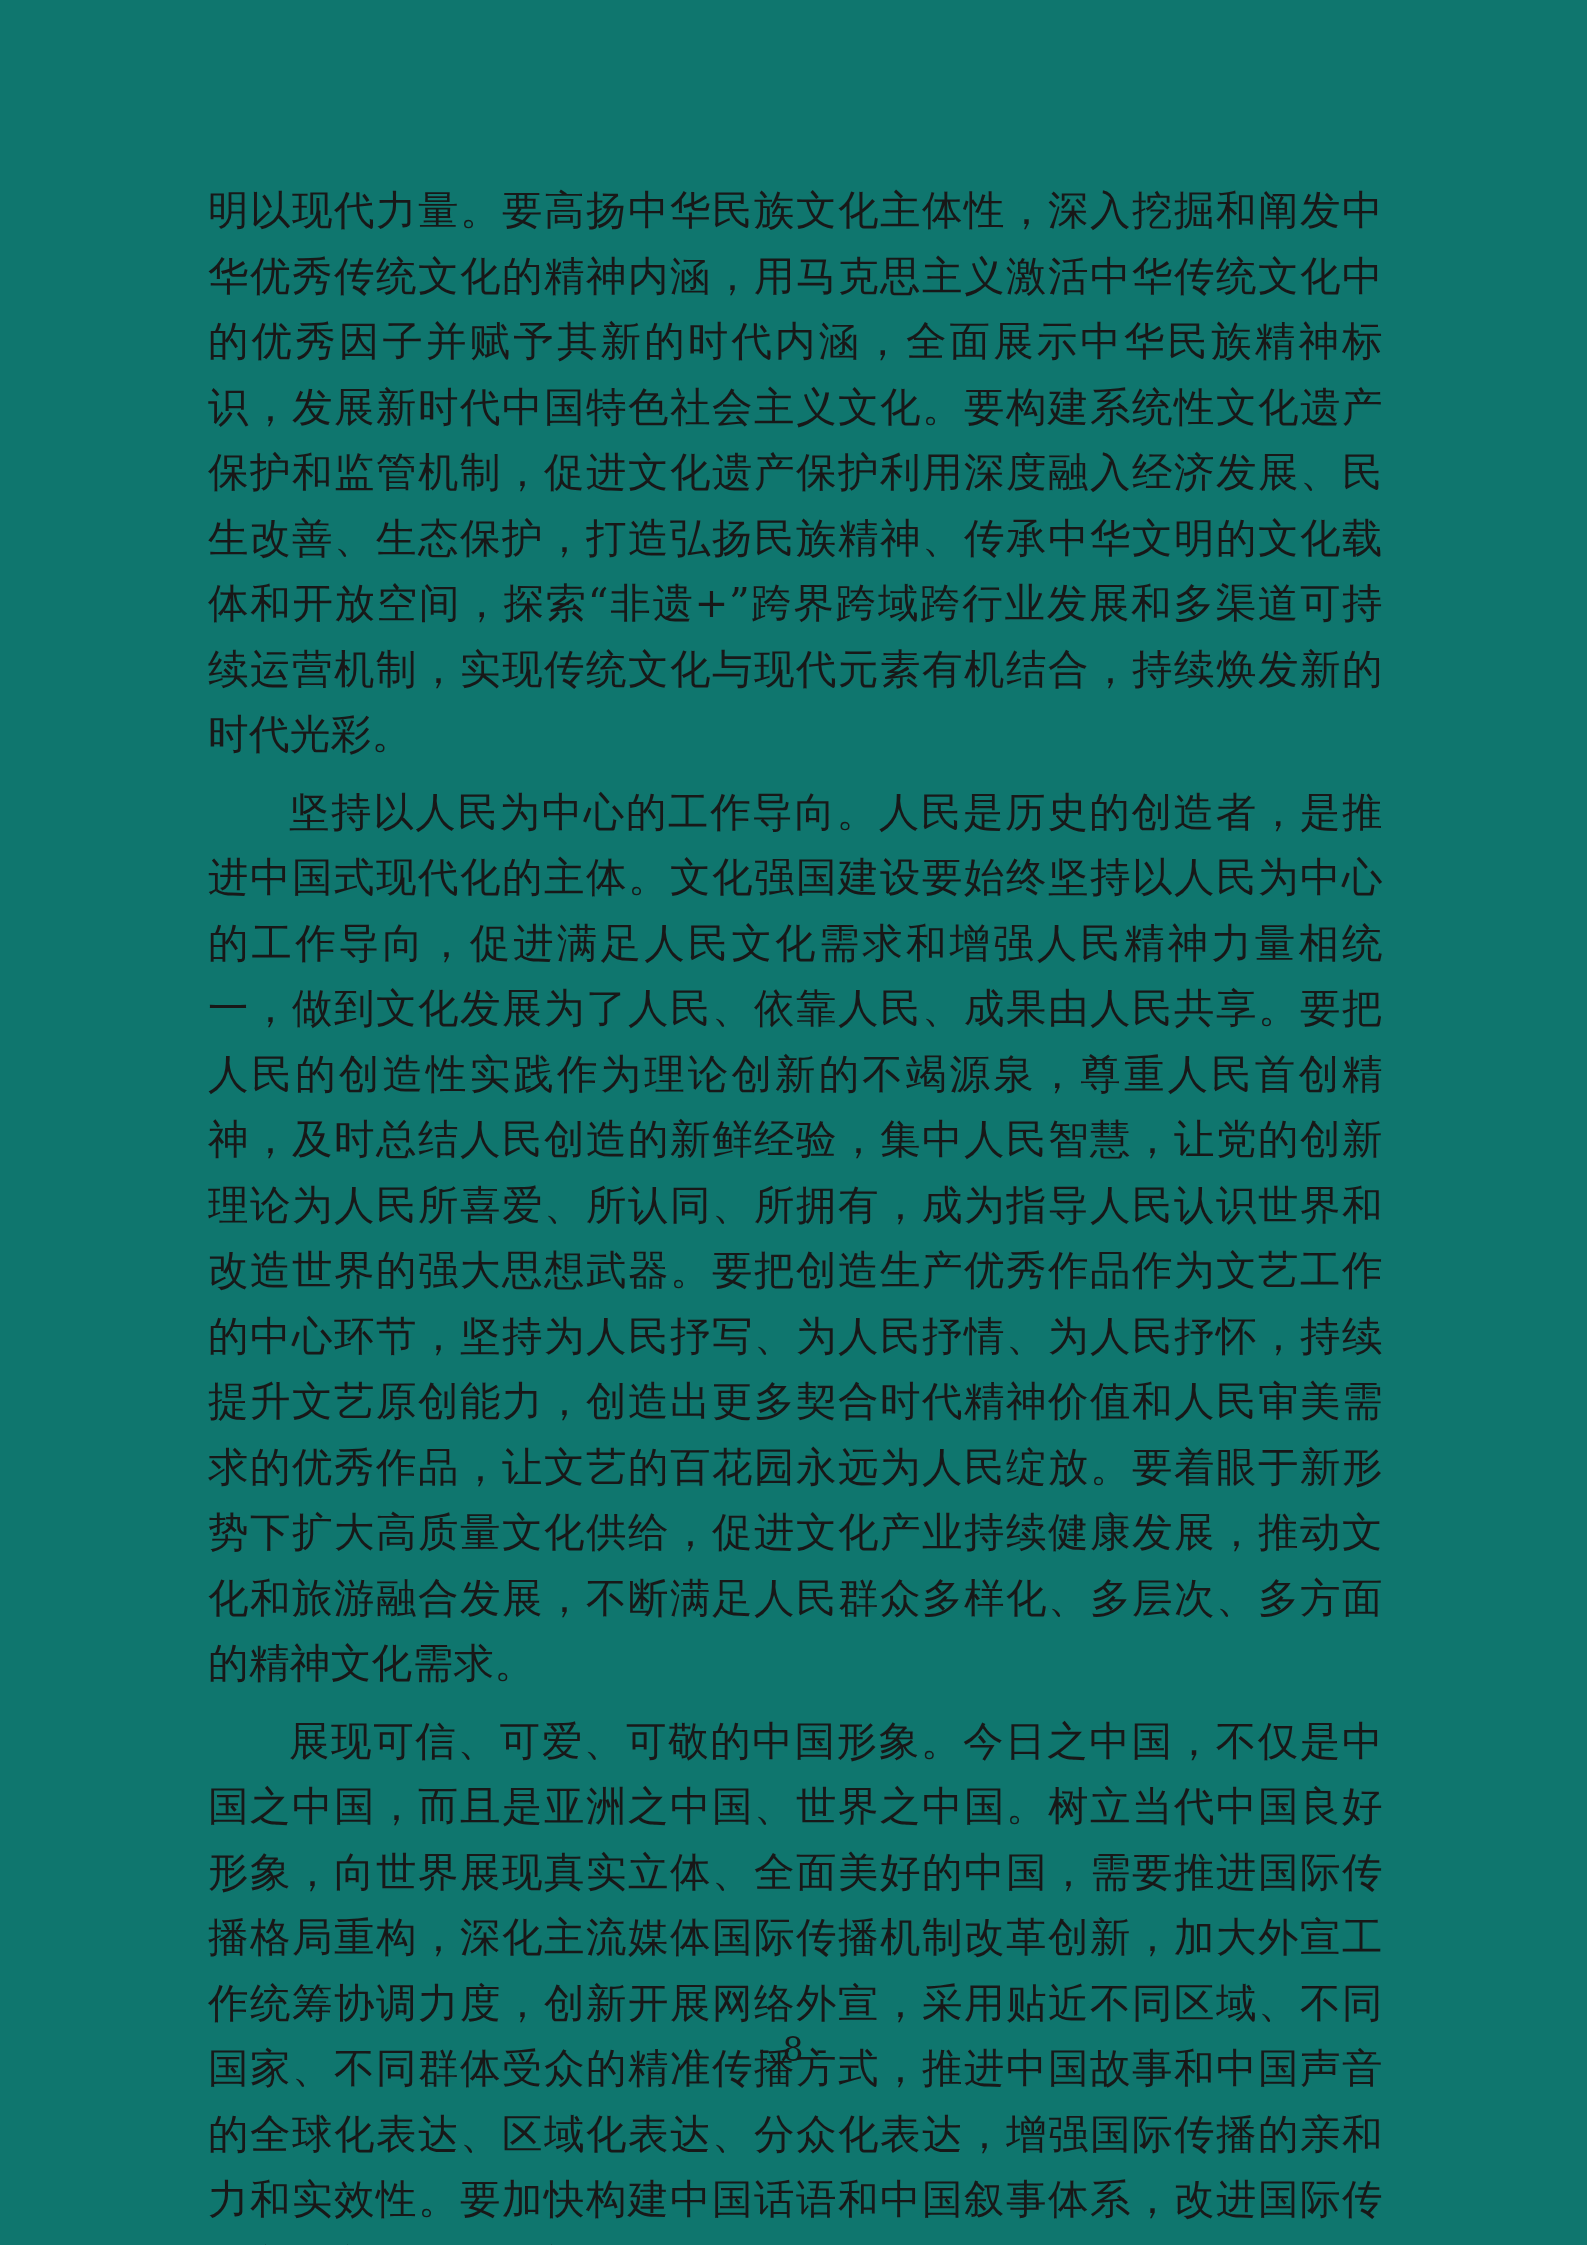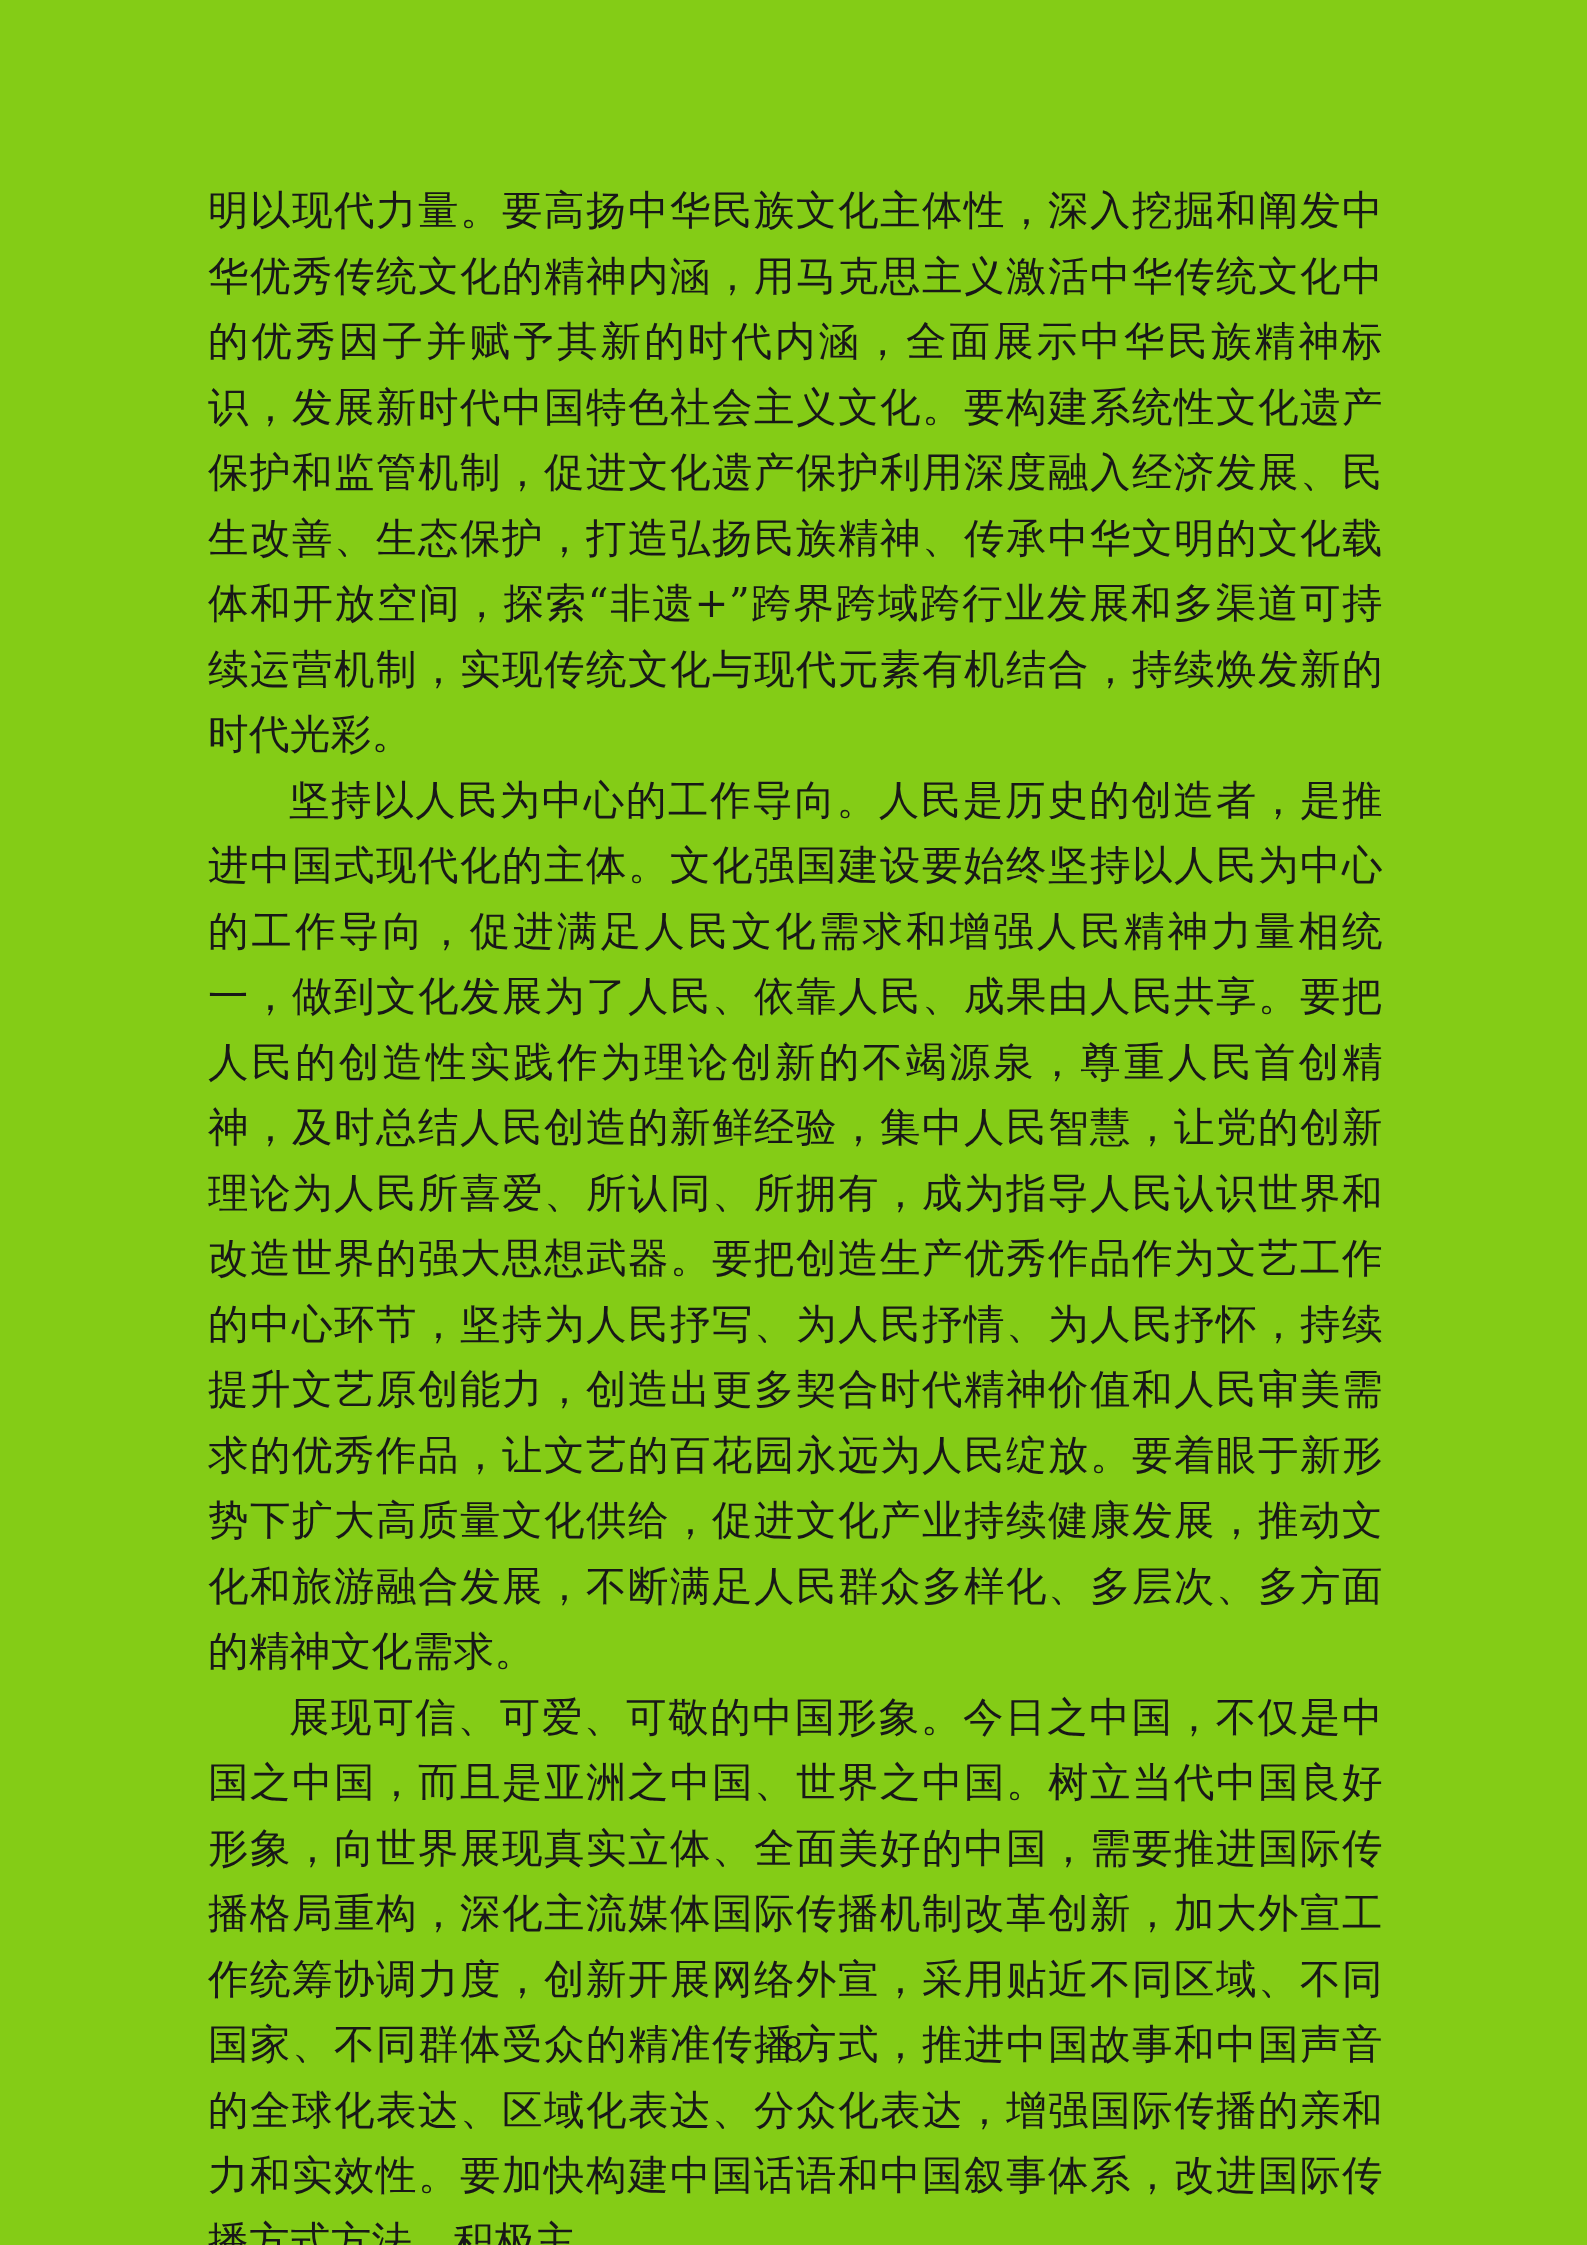--- a/index.html
+++ b/index.html
@@ -8,21 +8,21 @@
     background: #ffffff;
   }
   body {
     font-family: "DejaVu Serif", "Liberation Serif", serif;
     color: #1a1a1a;
   }
   .page {
     position: relative;
     width: 1587px;
     height: 2245px;
-    background: #84cc16;
+    background: #0f766e;
     box-sizing: border-box;
     overflow: hidden;
   }
   .content {
     position: absolute;
     left: 208px;
     top: 178px;
     width: 1175px;
   }
   .para {
@@ -32,21 +32,21 @@
     text-align: justify;
     text-justify: inter-ideograph;
     letter-spacing: 0.4px;
     font-family: "DejaVu Serif", "Liberation Serif", serif;
     color: #181818;
   }
   .para.indent {
     text-indent: 2em;
   }
   .para + .para {
-    margin-top: 0;
+    margin-top: 12px;
   }
   .footer {
     position: absolute;
     left: 0;
     top: 2030px;
     width: 100%;
     text-align: center;
     font-size: 33px;
     font-family: "DejaVu Serif", "Liberation Serif", serif;
     color: #181818;

